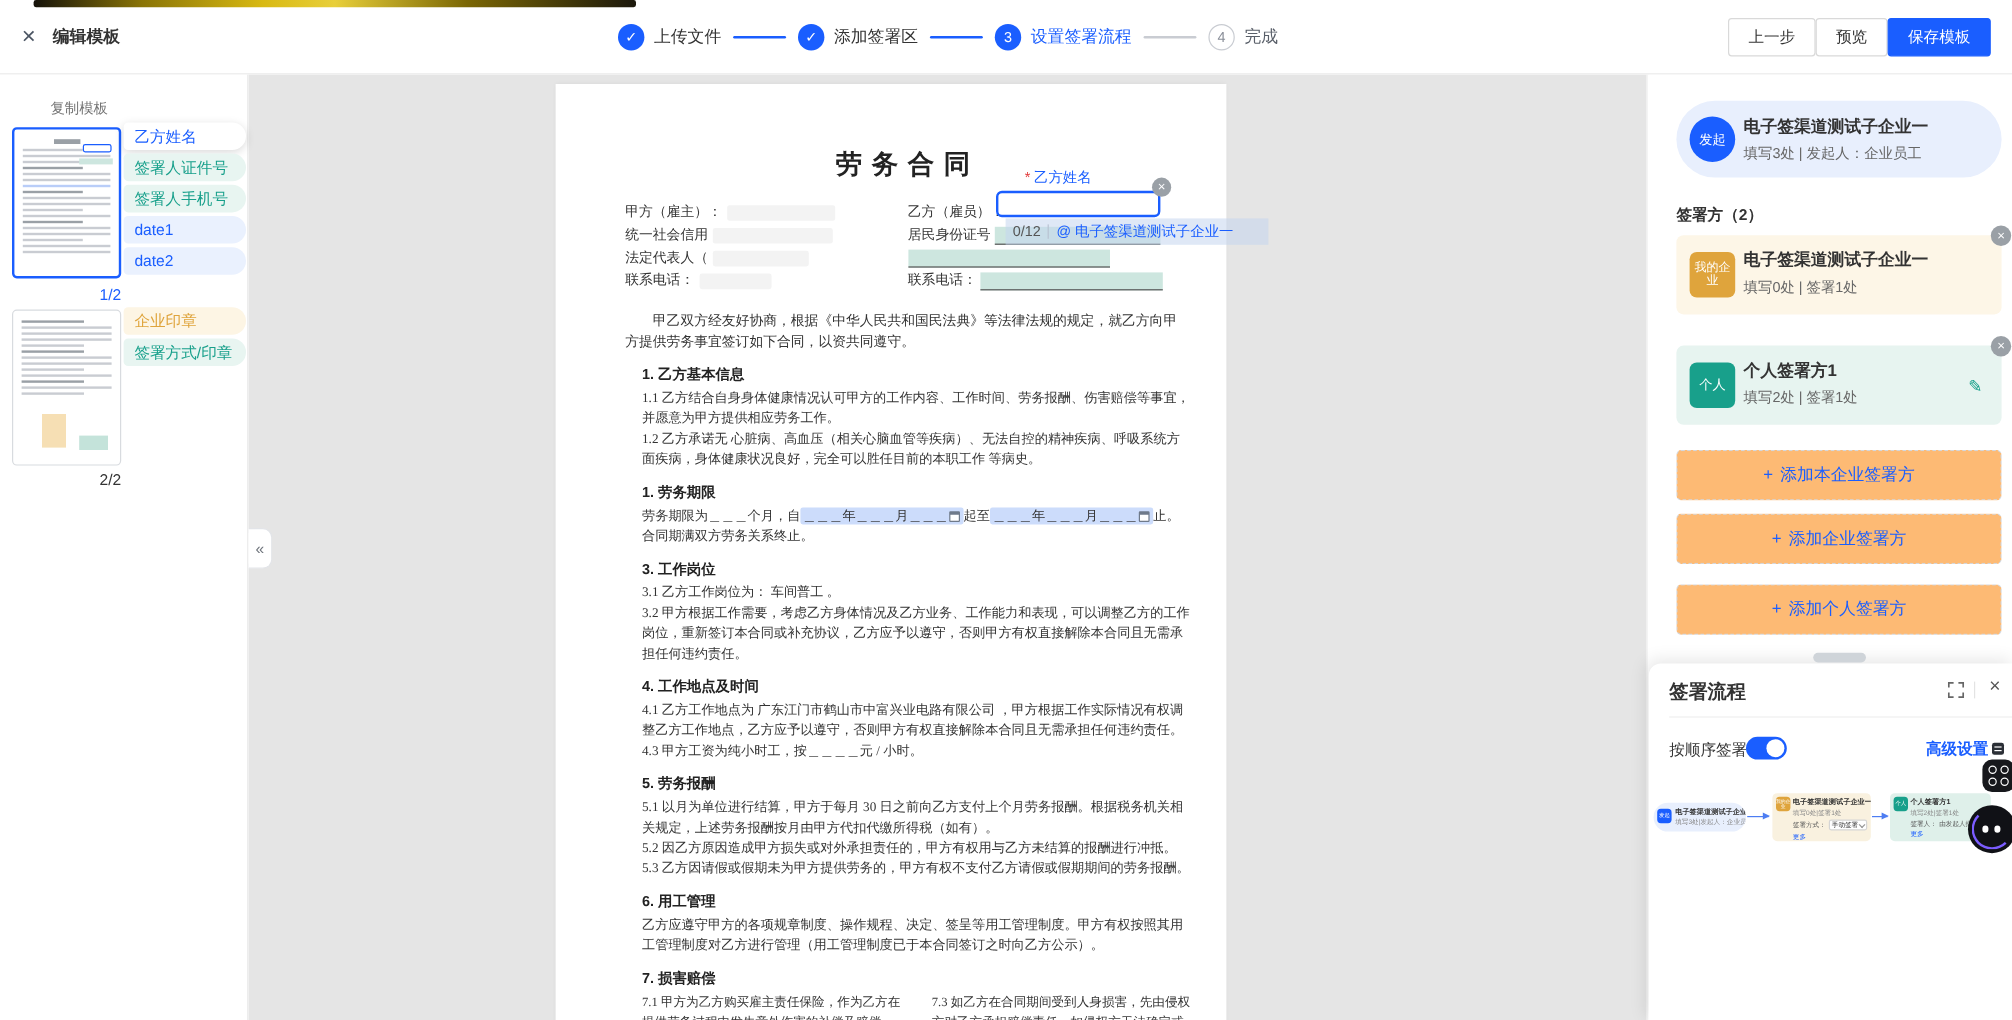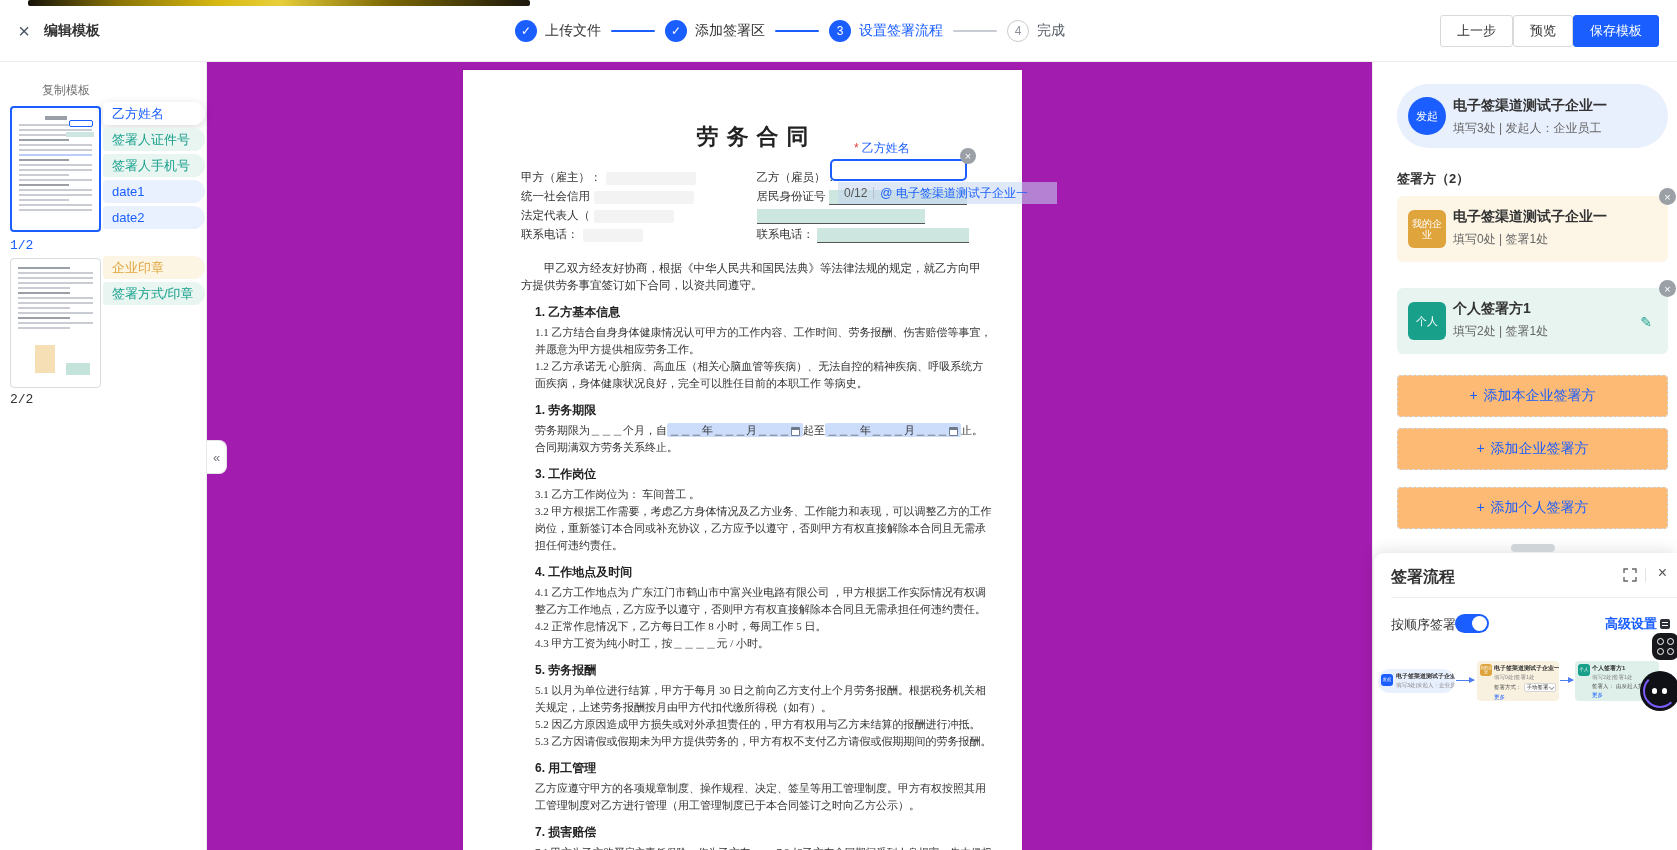--- a/index.html
+++ b/index.html
@@ -46,27 +46,27 @@
   .mini-seal-orange { position:absolute; bottom:14px; left:24px; width:20px; height:28px; background:#f6dfb4; }
   .mini-seal-teal { position:absolute; bottom:12px; right:10px; width:24px; height:12px; background:#c4e3da; }
   .tagcol { position:absolute; left:103px; width:102px; }
   .tag { height:23px; line-height:23px; padding-left:9px; font-size:13px; border-radius:4px 12px 12px 4px; margin-bottom:3px; white-space:nowrap; cursor:pointer; }
   .tag.blue { color:#1a5eff; background:#eaf1fe; }
   .tag.teal { color:#18a08b; background:#e8f5f1; }
   .tag.orange { color:#dfa43c; background:#fdf5e4; }
   .tag.sel { background:#fff; box-shadow:0 2px 8px rgba(0,0,0,.15); }
   .tagcol1 { top:40px; }
   .tagcol2 { top:194px; }
-  .pagenum { position:absolute; left:10px; width:91px; text-align:left; font-size:13px;font-family:Liberation Mono, monospace; }
+  .pagenum { position:absolute; left:10px; width:91px; text-align:right; font-size:13px; }
   .pagenum1 { top:176px; color:#1a5eff; }
   .pagenum2 { top:330px; color:#333; }
   .collapse-tab { position:absolute; left:207px; top:378px; width:20px; height:34px; background:#fff; border:1px solid #e2e4e8; border-left:none; border-radius:0 8px 8px 0; color:#70757d; font-size:13px; cursor:pointer; z-index:11; }
 
   
-  .canvas { position:absolute; top:62px; left:207px; width:1167px; bottom:0; background:#a21caf; overflow:hidden; }
+  .canvas { position:absolute; top:62px; left:207px; width:1167px; bottom:0; background:#e5e5e5; overflow:hidden; }
   .page { position:relative; width:559px; margin:8px 0 0 256px; background:#fff; min-height:780px; box-shadow:0 0 4px rgba(0,0,0,.06);
     font-family:"Liberation Serif", serif; color:#333; padding:0 30px 20px 58px; }
   .doc-title { font-size:22px; font-weight:bold; text-align:center; letter-spacing:8px; padding-top:52px; color:#222; font-family:"Liberation Sans", sans-serif; }
   .party { display:flex; margin-top:16px; font-size:11.5px; }
   .pcol { width:50%; }
   .prow { height:19px; line-height:19px; white-space:nowrap; }
   .redact { display:inline-block; vertical-align:middle; height:13px; background:#f3f3f3; border-radius:2px; margin-left:4px; }
   .w90{width:90px;} .w100{width:100px;} .w80{width:80px;} .w60{width:60px;}
   .tealfield { display:inline-block; vertical-align:middle; height:15px; background:#cde6df; border-bottom:1px solid #555; margin-left:3px; cursor:pointer; }
   .tf1{width:138px;} .tf2{width:168px; margin-left:0;} .tf3{width:152px;}
@@ -291,21 +291,20 @@
       <p class="sec-p">
         <span>劳务期限为＿＿＿个月，自</span><span class="datefield"><span>＿＿＿年＿＿＿月＿＿＿</span><span class="cal-icon"></span></span><span>起至</span><span class="datefield"><span>＿＿＿年＿＿＿月＿＿＿</span><span class="cal-icon"></span></span><span>止。合同期满双方劳务关系终止。</span>
       </p>
 
       <h3 class="sec-h">3.  工作岗位</h3>
       <p class="sec-p">3.1 乙方工作岗位为： 车间普工 。</p>
       <p class="sec-p">3.2 甲方根据工作需要，考虑乙方身体情况及乙方业务、工作能力和表现，可以调整乙方的工作岗位，重新签订本合同或补充协议，乙方应予以遵守，否则甲方有权直接解除本合同且无需承担任何违约责任。</p>
 
       <h3 class="sec-h">4.  工作地点及时间</h3>
       <p class="sec-p">4.1 乙方工作地点为 广东江门市鹤山市中富兴业电路有限公司 ，甲方根据工作实际情况有权调整乙方工作地点，乙方应予以遵守，否则甲方有权直接解除本合同且无需承担任何违约责任。</p>
-      <p class="sec-p">4.2 正常作息情况下，乙方每日工作  8  小时，每周工作  5  日。</p>
       <p class="sec-p">4.3 甲方工资为纯小时工，按＿＿＿＿元 / 小时。</p>
 
       <h3 class="sec-h">5.  劳务报酬</h3>
       <p class="sec-p">5.1 以月为单位进行结算，甲方于每月  30  日之前向乙方支付上个月劳务报酬。根据税务机关相关规定，上述劳务报酬按月由甲方代扣代缴所得税（如有）。</p>
       <p class="sec-p">5.2 因乙方原因造成甲方损失或对外承担责任的，甲方有权用与乙方未结算的报酬进行冲抵。</p>
       <p class="sec-p">5.3 乙方因请假或假期未为甲方提供劳务的，甲方有权不支付乙方请假或假期期间的劳务报酬。</p>
 
       <h3 class="sec-h">6.  用工管理</h3>
       <p class="sec-p">乙方应遵守甲方的各项规章制度、操作规程、决定、签呈等用工管理制度。甲方有权按照其用工管理制度对乙方进行管理（用工管理制度已于本合同签订之时向乙方公示）。</p>
 

